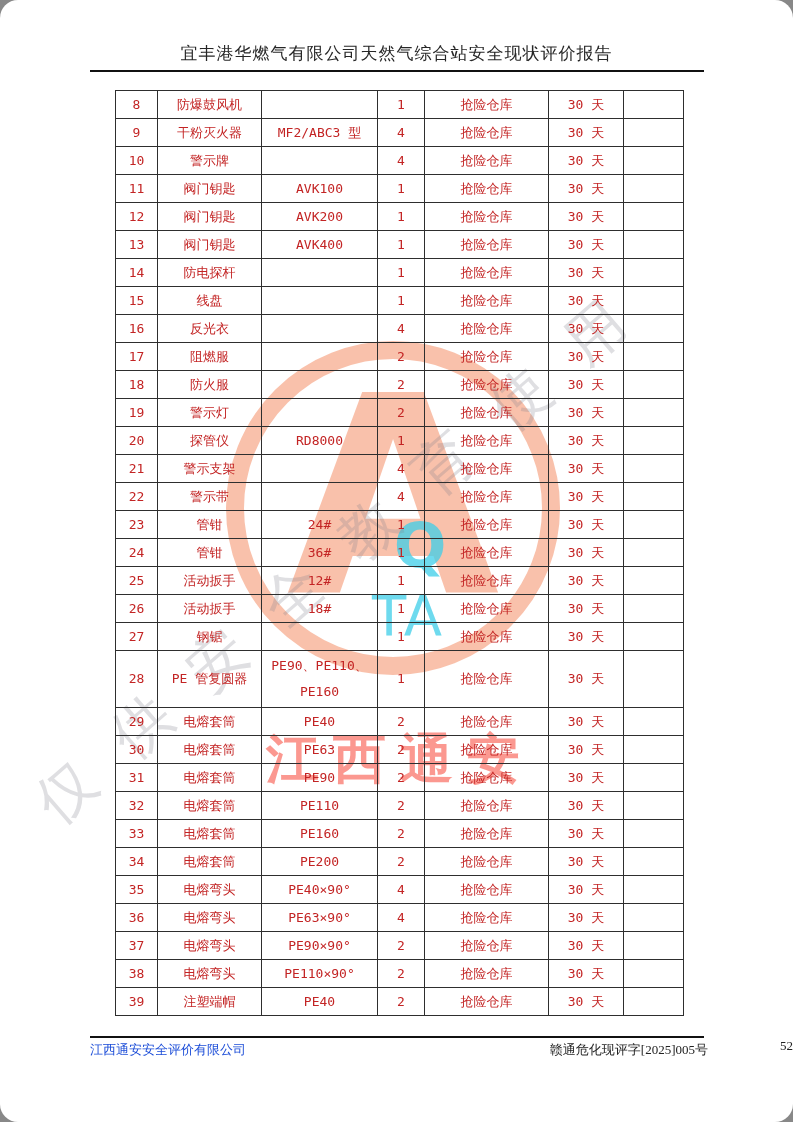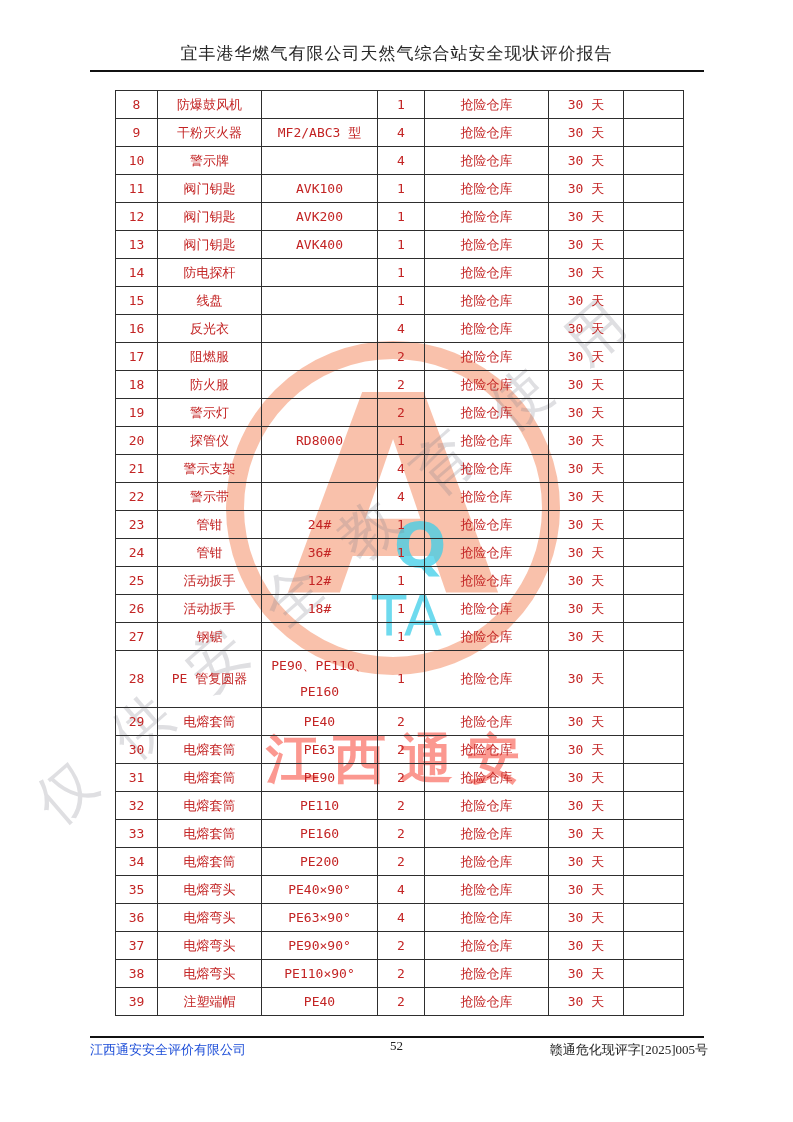--- a/index.html
+++ b/index.html
@@ -1,19 +1,20 @@
 <!DOCTYPE html>
 <html style="--table_text: #c32424; --wm_orange: rgba(243,131,88,0.50); --wm_cyan: rgba(62,205,232,0.75); --wm_red: rgba(248,68,52,0.55); --wm_gray: rgba(128,128,140,0.25);"><head>
 <meta charset="utf-8">
 <style>
   html,body{margin:0;padding:0;background:#888;}
   .page{
     position:relative; width:793px; height:1122px; margin:0 auto;
     background:#ffffff; overflow:hidden;
     font-family:"Liberation Serif", serif;
+    border-radius:18px;
   }
   
   .header-title{
     position:absolute; left:0; top:42px; width:100%;
     text-align:center; font-size:17px; letter-spacing:1px;
     color:#262626; z-index:2;
   }
   .header-rule{
     position:absolute; left:90px; top:70px; width:614px; height:0;
     border-top:2px solid #111; z-index:2;
@@ -66,21 +67,21 @@
   table.equip tr.tall td{height:56px; line-height:26px;}
   
   .footer-rule{
     position:absolute; left:90px; top:1036px; width:614px; height:0;
     border-top:2px solid #111; z-index:2;
   }
   .footer-left{
     position:absolute; left:90px; top:1041px; font-size:13px; color:#1d4ed8; z-index:2;font-family:Liberation Mono, monospace;
   }
   .footer-page{
-    position:absolute; left:0; top:1038px; width:100%; text-align:center;
+    position:absolute; left:0; top:1038px; width:100%; text-align:right;
     font-size:13px; color:#222; z-index:2;
   }
   .footer-right{
     position:absolute; right:85px; top:1041px; font-size:13px; color:#222; z-index:2;
   }
 </style>
 </head>
 <body>
 
 <div class="page">

